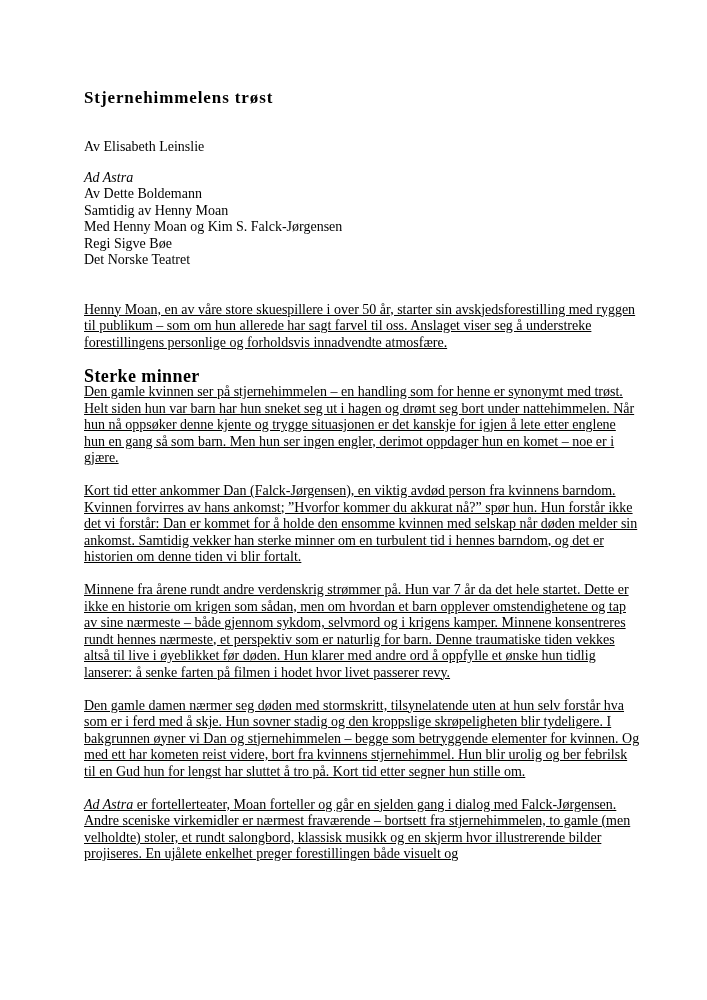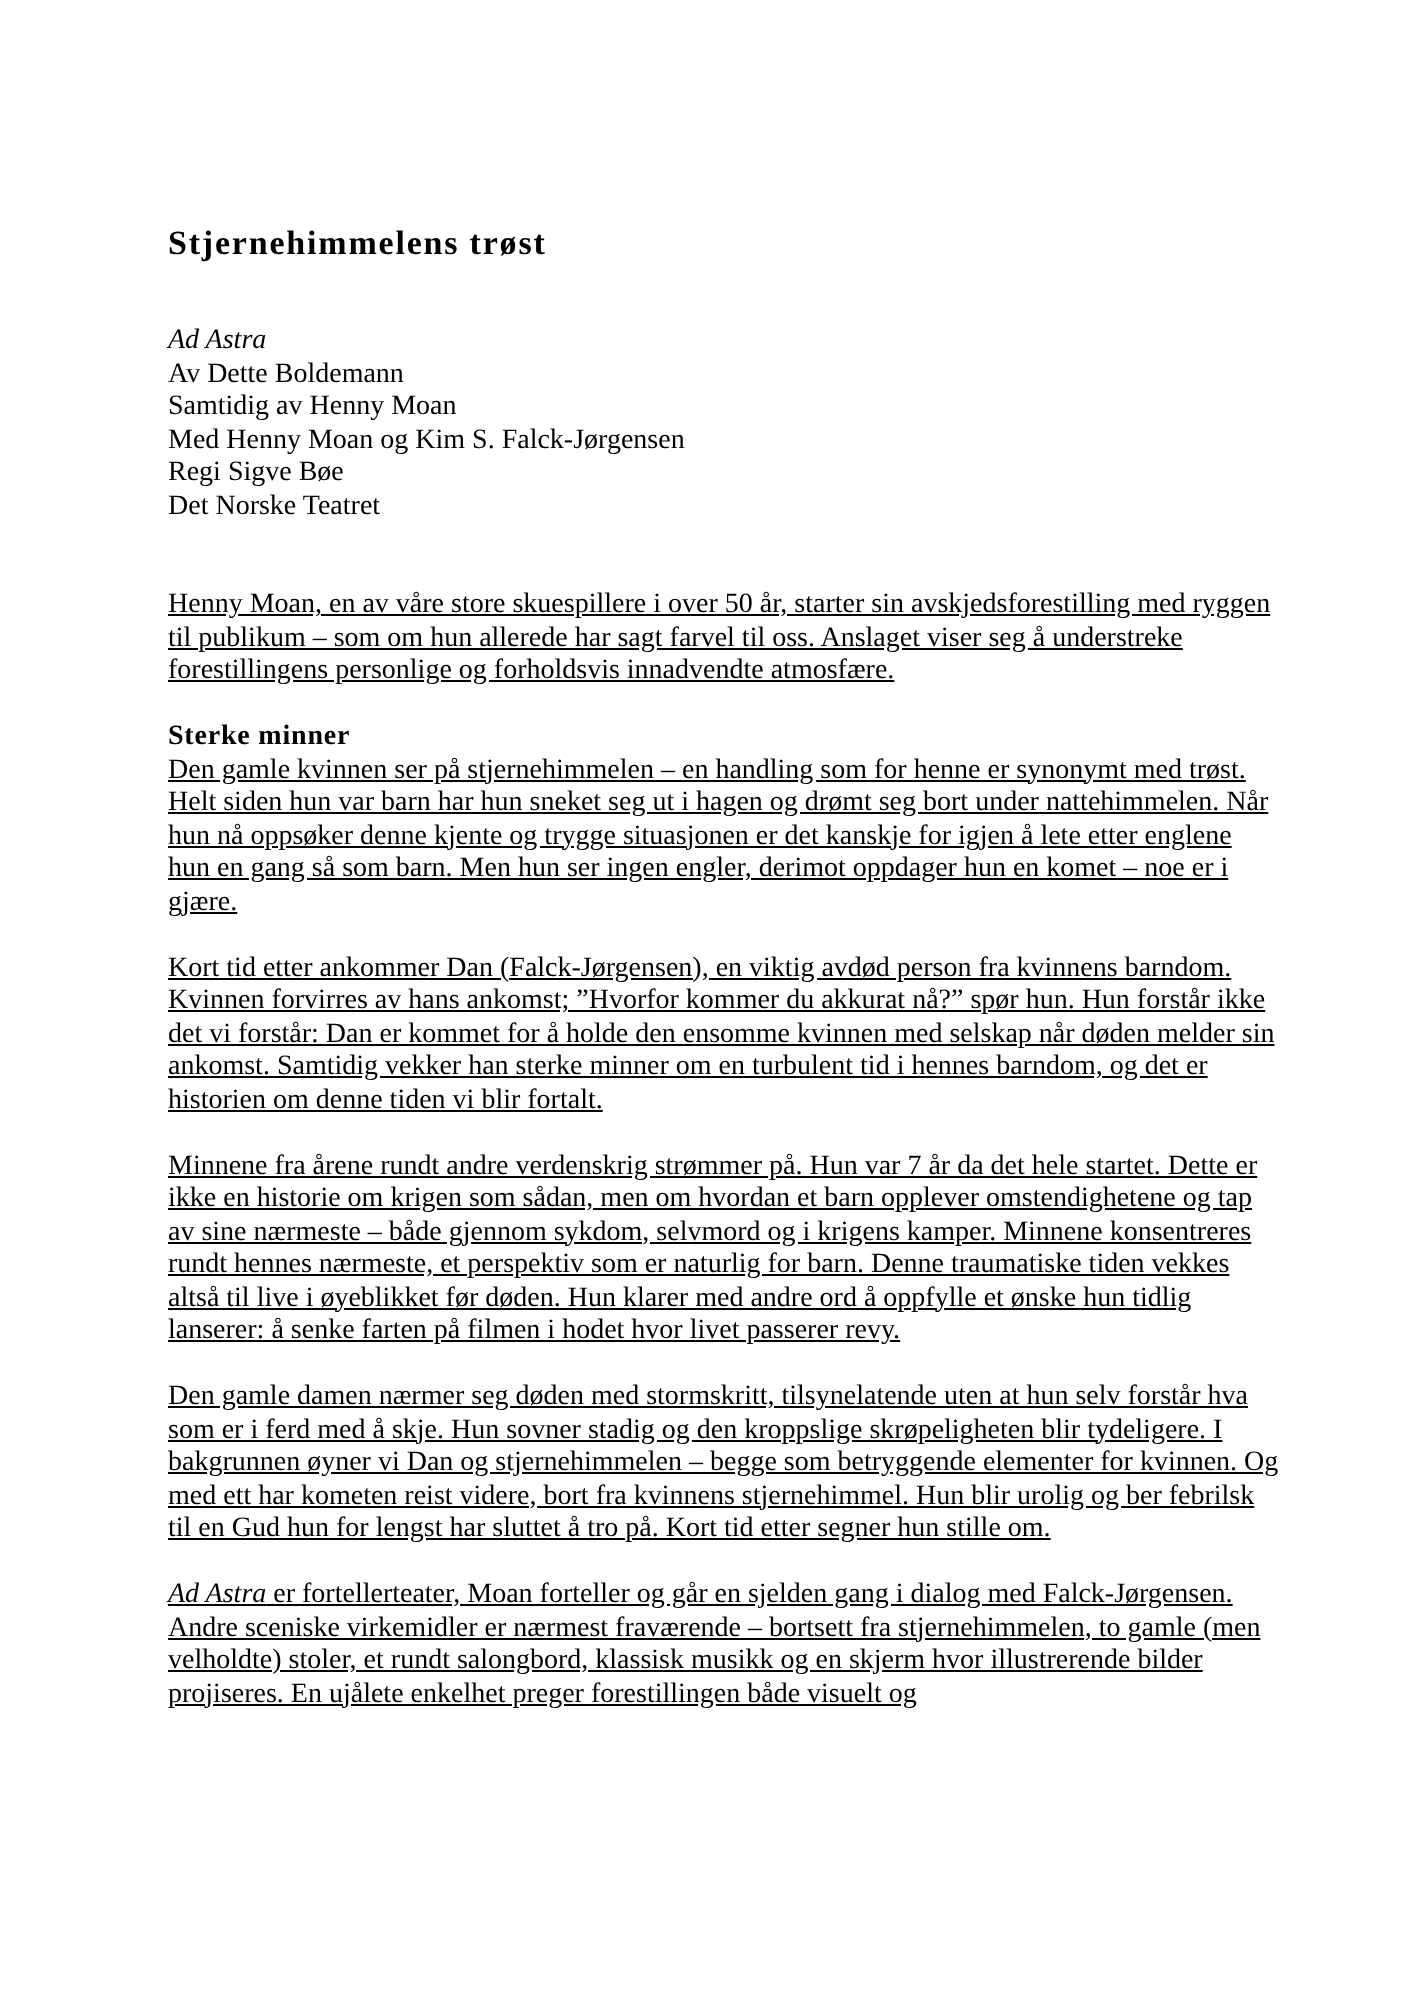--- a/index.html
+++ b/index.html
@@ -7,50 +7,51 @@
   body { width: 707px; }
   .page {
     position: relative;
     width: 707px;
     height: 1000px;
     background: #ffffff;
     color: #000000;
     font-family: "Liberation Serif", "DejaVu Serif", serif;
     font-size: 14px;
     line-height: 16.5px;
-    padding: 112px 67px 0 84px;
+    padding: 88px 67px 0 84px;
     overflow: hidden;
   }
   .title {
     font-size: 17px;
     line-height: 20px;
     font-weight: bold;
     letter-spacing: 0.9px;
     margin: 0 0 31px 0;
   }
   .byline { margin: 0 0 14px 0; }
   .credits { margin: 0 0 33px 0; }
   .credits p { margin: 0; }
   .italic { font-style: italic; }
   .para { margin: 0 0 16.5px 0; text-align: left; text-decoration: underline; }
   .heading {
-    font-size: 14px;
+    font-size: 18px;
     line-height: 16.5px;
     font-weight: bold;
     letter-spacing: 0.4px;
     margin: 0;
   }
 </style>
 </head>
 <body>
 
 <div class="page">
 
   <h1 class="title">Stjernehimmelens trøst</h1>
 
+  <p class="byline">Av Elisabeth Leinslie</p>
 
   <div class="credits">
     <p class="italic">Ad Astra</p>
     <p>Av Dette Boldemann</p>
     <p>Samtidig av Henny Moan</p>
     <p>Med Henny Moan og Kim S. Falck-Jørgensen</p>
     <p>Regi Sigve Bøe</p>
     <p>Det Norske Teatret</p>
   </div>
 

